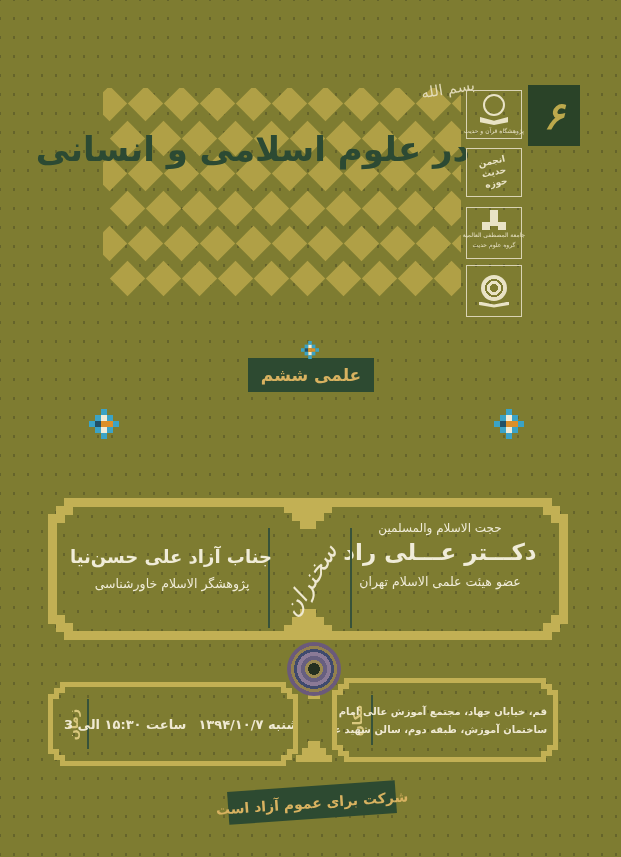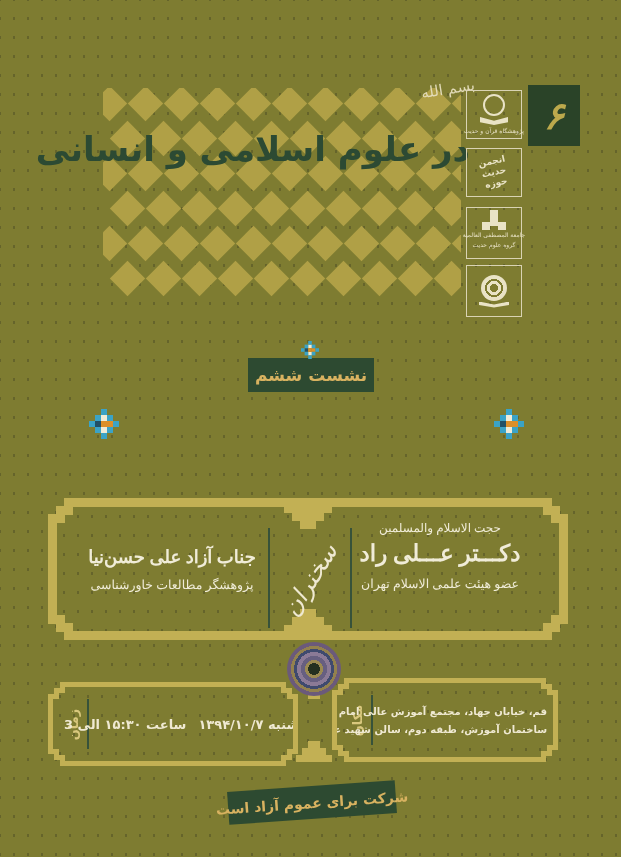--- a/index.html
+++ b/index.html
@@ -80,21 +80,21 @@
     clip-path:polygon(0 16px,8px 16px,8px 8px,16px 8px,16px 0,486px 0,486px 8px,494px 8px,494px 16px,502px 16px,
       502px 108px,494px 108px,494px 116px,486px 116px,486px 124px,16px 124px,16px 116px,8px 116px,8px 108px,0 108px);}
   .frame-notch-down{left:284px;top:505px;width:48px;height:24px;z-index:3;
     background-image:linear-gradient(#c2b054,#c2b054),linear-gradient(#c2b054,#c2b054),linear-gradient(#c2b054,#c2b054);
     background-size:48px 8px,32px 8px,16px 8px;background-position:center 0,center 8px,center 16px;background-repeat:no-repeat;}
   .frame-notch-up{left:284px;top:609px;width:48px;height:24px;z-index:3;
     background-image:linear-gradient(#c2b054,#c2b054),linear-gradient(#c2b054,#c2b054),linear-gradient(#c2b054,#c2b054);
     background-size:16px 8px,32px 8px,48px 8px;background-position:center 0,center 8px,center 16px;background-repeat:no-repeat;}
 
   
-  .spk-col{z-index:4;text-align:center;color:#f0ecd8;font-family:Liberation Serif, serif;}
+  .spk-col{z-index:4;text-align:center;color:#f0ecd8;}
   .spk-right{left:330px;top:521px;width:220px;}
   .spk-left{left:72px;top:546px;width:200px;}
   .spk-pre{font-size:12px;}
   .spk-name-main{font-size:23px;font-weight:bold;margin-top:4px;white-space:nowrap;}
   .spk-name-sub{font-size:18px;font-weight:bold;white-space:nowrap;}
   .spk-desc{font-size:12.5px;margin-top:9px;white-space:nowrap;}
   .spk-heading{left:270px;top:534px;width:80px;height:92px;z-index:4;display:flex;
     align-items:center;justify-content:center;}
   .spk-heading span{color:#efe9d2;font-size:24px;font-style:italic;transform:rotate(-58deg);white-space:nowrap;}
   .divider-v{width:2px;height:100px;background:#37523a;z-index:4;top:528px;}
@@ -235,21 +235,21 @@
     <div class="logo-caption">جامعة المصطفی العالمیة</div>
     <div class="logo-caption">گروه علوم حدیث</div>
   </div>
   <div class="abs logo-box logo4">
     <div class="logo4-circle"></div>
     <div class="logo4-book"></div>
   </div>
 
   <div class="abs pxd pxd-badge"></div>
   <div class="abs session-badge">
-    <span>نشست ششم</span>
+    <span>علمی ششم</span>
   </div>
 
   <div class="abs pxd pxd-left"></div>
   <div class="abs pxd pxd-right"></div>
 
   <div class="abs speaker-frame">
     <div class="abs speaker-frame-inner"></div>
   </div>
   <div class="abs frame-notch-down"></div>
   <div class="abs frame-notch-up"></div>
@@ -261,21 +261,21 @@
   </div>
 
   <div class="abs spk-heading">
     <span>سخنران</span>
   </div>
   <div class="abs divider-v div-r"></div>
   <div class="abs divider-v div-l"></div>
 
   <div class="abs spk-col spk-left">
     <div class="spk-name-sub">جناب آزاد علی حسن‌نیا</div>
-    <div class="spk-desc">پژوهشگر مطالعات خاورشناسی</div>
+    <div class="spk-desc">پژوهشگر الاسلام خاورشناسی</div>
   </div>
 
   <div class="abs medallion"></div>
 
   <div class="abs time-box">
     <div class="abs time-box-inner">
       <div class="abs vlabel">
         <span>زمان</span>
       </div>
       <div class="abs sched-line"></div>

